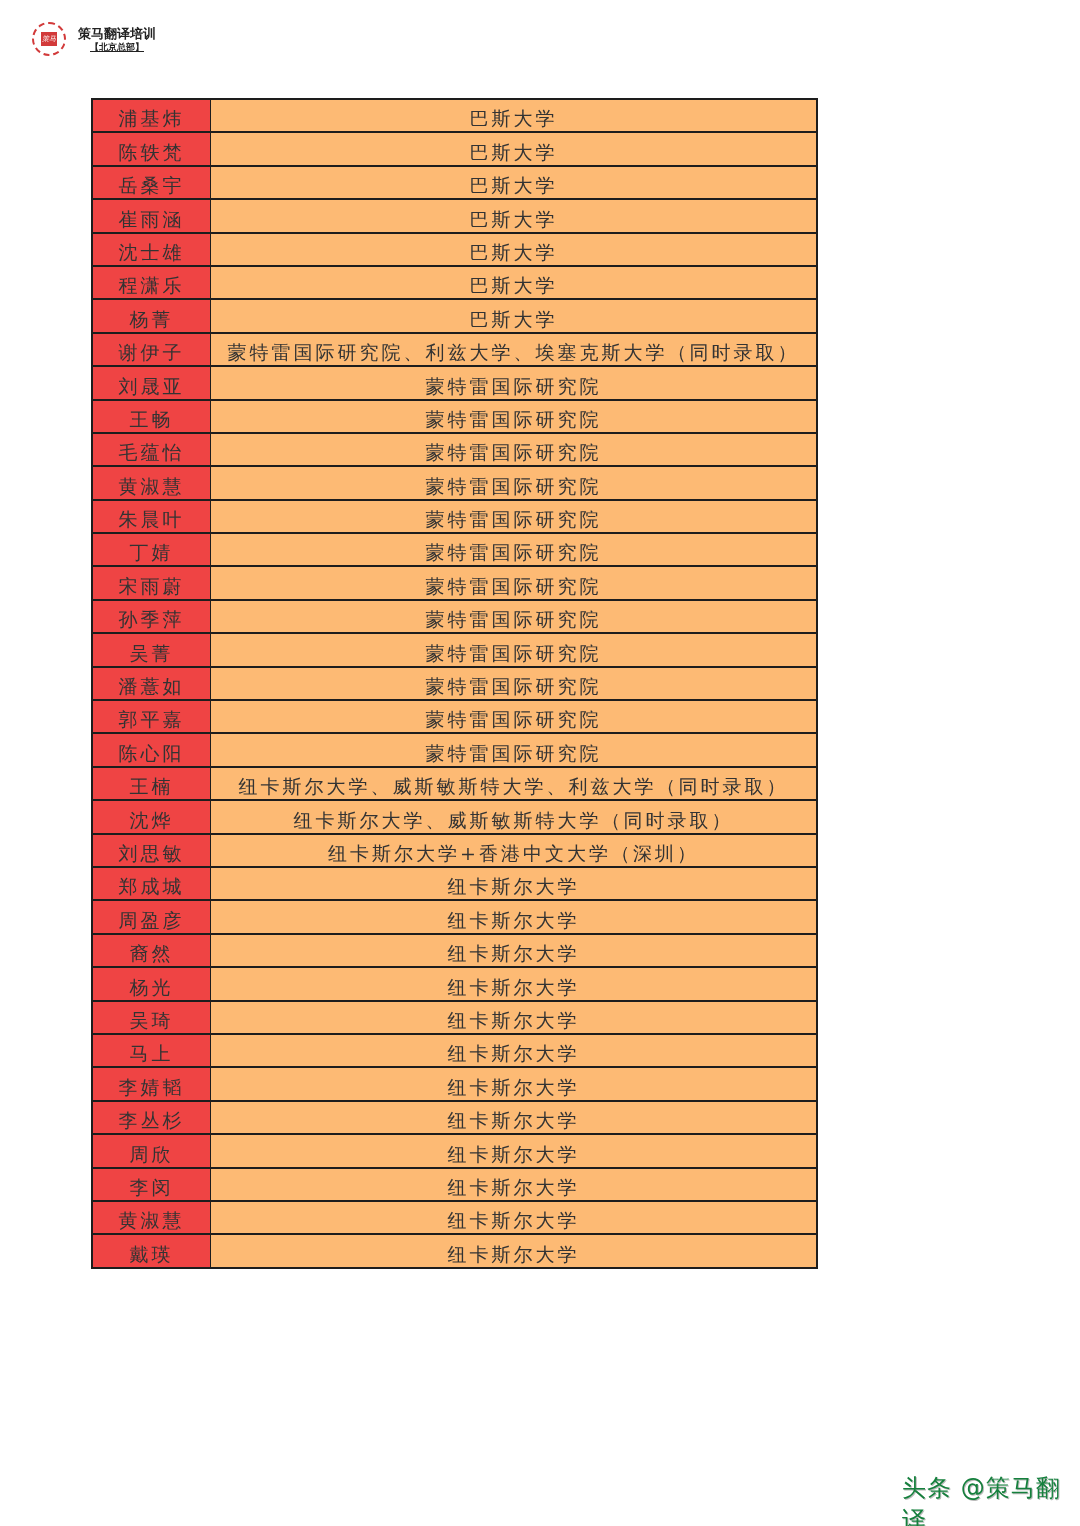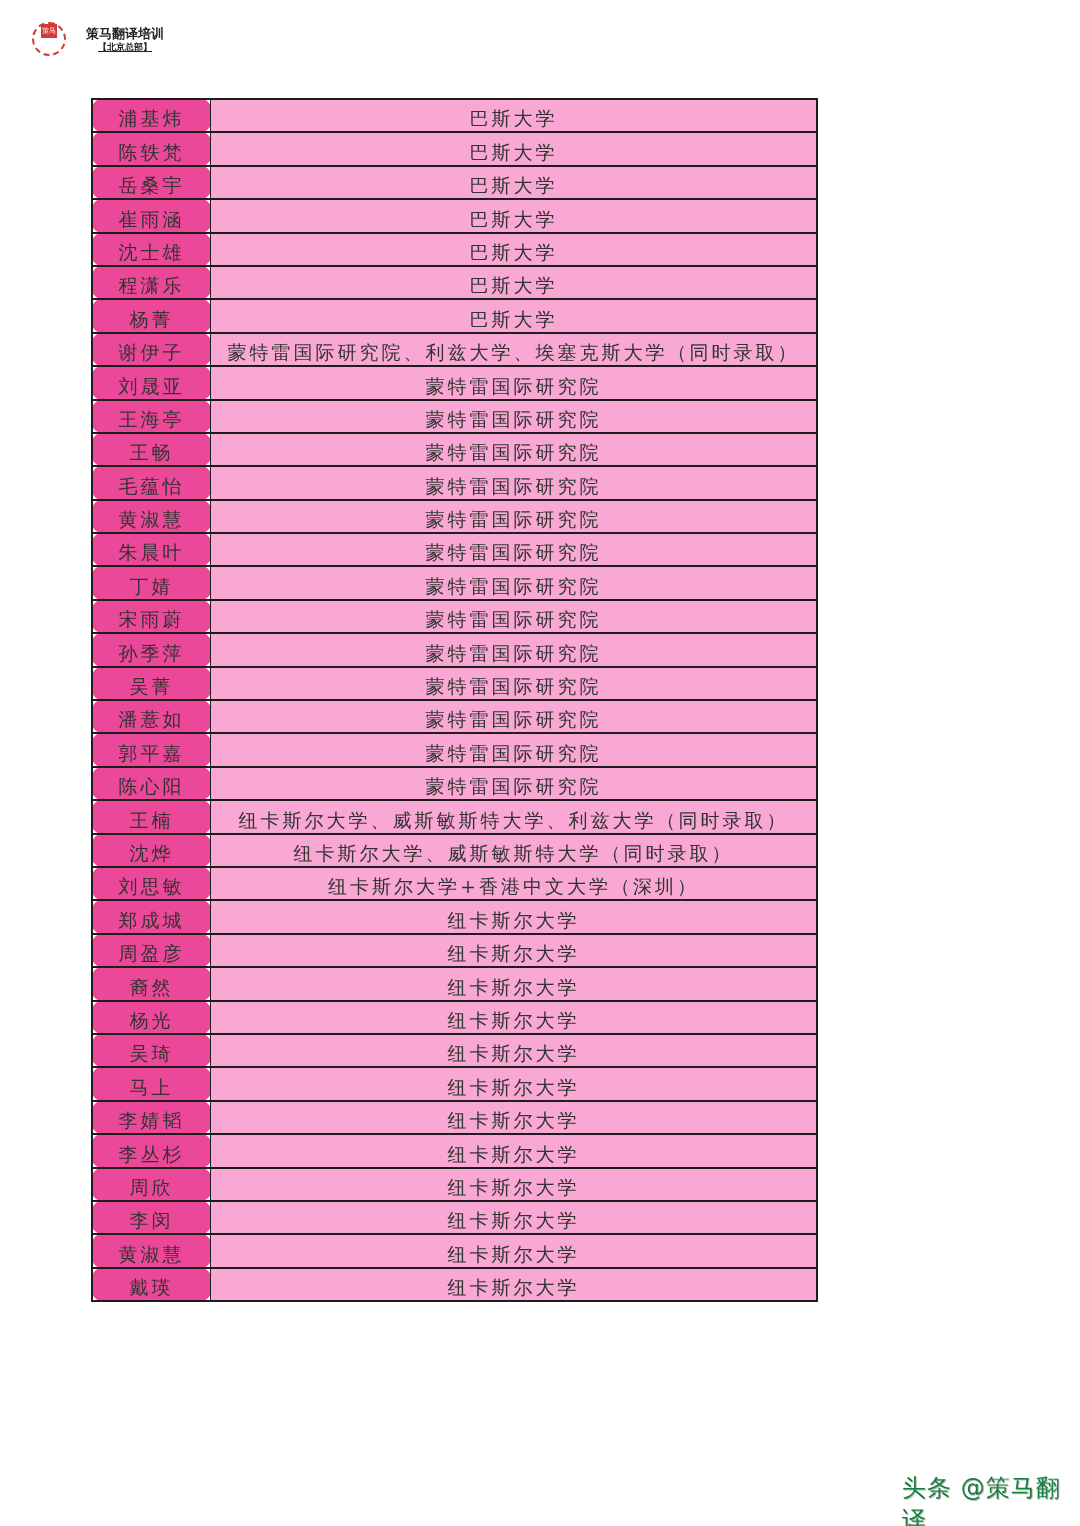--- a/index.html
+++ b/index.html
@@ -3,43 +3,44 @@
 <meta charset="utf-8">
 <style>
   html, body { margin: 0; padding: 0; }
   body {
     width: 1080px; height: 1526px; background: #ffffff; position: relative;
     font-family: "DejaVu Serif", "Liberation Serif", serif; overflow: hidden;
   }
   .logo { position: absolute; left: 32px; top: 22px; display: flex; align-items: center; }
   .logo-seal {
     width: 34px; height: 34px; border-radius: 50%;
-    border: 2px dashed #d23a3a; display: flex; align-items: flex-start; justify-content: center;
+    border: 2px dashed #d23a3a; display: flex; align-items: center; justify-content: center;
     box-sizing: border-box;
+    font-style: italic;
   }
   .logo-seal-inner {
     width: 16px; height: 14px; background: #d23a3a; color: #fff; font-size: 7px;
     display: flex; align-items: center; justify-content: center; font-family: "DejaVu Sans", sans-serif;
   }
-  .logo-text { margin-left: 20px; display: flex; flex-direction: column; align-items: center; font-family: "DejaVu Sans", sans-serif; }
+  .logo-text { margin-left: 12px; display: flex; flex-direction: column; align-items: center; font-family: "DejaVu Sans", sans-serif; }
   .logo-title { font-size: 13px; font-weight: bold; color: #222; letter-spacing: 0px; line-height: 15px; }
   .logo-sub { font-size: 9px; font-weight: bold; color: #222; line-height: 12px; text-decoration: underline; }
 
   table.roster {
     position: absolute; left: 91px; top: 98px; width: 727px;
     border-collapse: collapse; table-layout: fixed;
     border: 2px solid #1d1d1d;
   }
   table.roster td {
     height: 31.4px; padding: 0; border: 1px solid #1d1d1d; border-bottom: 2px solid #1d1d1d;
     text-align: center; vertical-align: bottom; font-size: 19px; color: #333; letter-spacing: 3px;
     line-height: 26px; white-space: nowrap; overflow: hidden;
   }
-  td.name { width: 117px; background: #ec4899; border-right: 2px solid #1d1d1d; border-radius: 10px; }
-  td.school { background: #f9a8d4; }
+  td.name { width: 117px; background: #ef4444; border-right: 2px solid #1d1d1d; }
+  td.school { background: #fdba74; }
 
   .footer-mark {
     position: absolute; left: 858px; top: 1472px; font-family: "DejaVu Sans", sans-serif;
     font-size: 24px; color: #15803d; letter-spacing: 1px;
     text-shadow: 1px 1px 0 #bbb;
     margin-left: 44px;
   }
 </style>
 </head>
 <body>
@@ -86,24 +87,20 @@
       </tr>
       <tr>
         <td class="name">谢伊子</td>
         <td class="school">蒙特雷国际研究院、利兹大学、埃塞克斯大学（同时录取）</td>
       </tr>
       <tr>
         <td class="name">刘晟亚</td>
         <td class="school">蒙特雷国际研究院</td>
       </tr>
       <tr>
-        <td class="name">王海亭</td>
-        <td class="school">蒙特雷国际研究院</td>
-      </tr>
-      <tr>
         <td class="name">王畅</td>
         <td class="school">蒙特雷国际研究院</td>
       </tr>
       <tr>
         <td class="name">毛蕴怡</td>
         <td class="school">蒙特雷国际研究院</td>
       </tr>
       <tr>
         <td class="name">黄淑慧</td>
         <td class="school">蒙特雷国际研究院</td>

